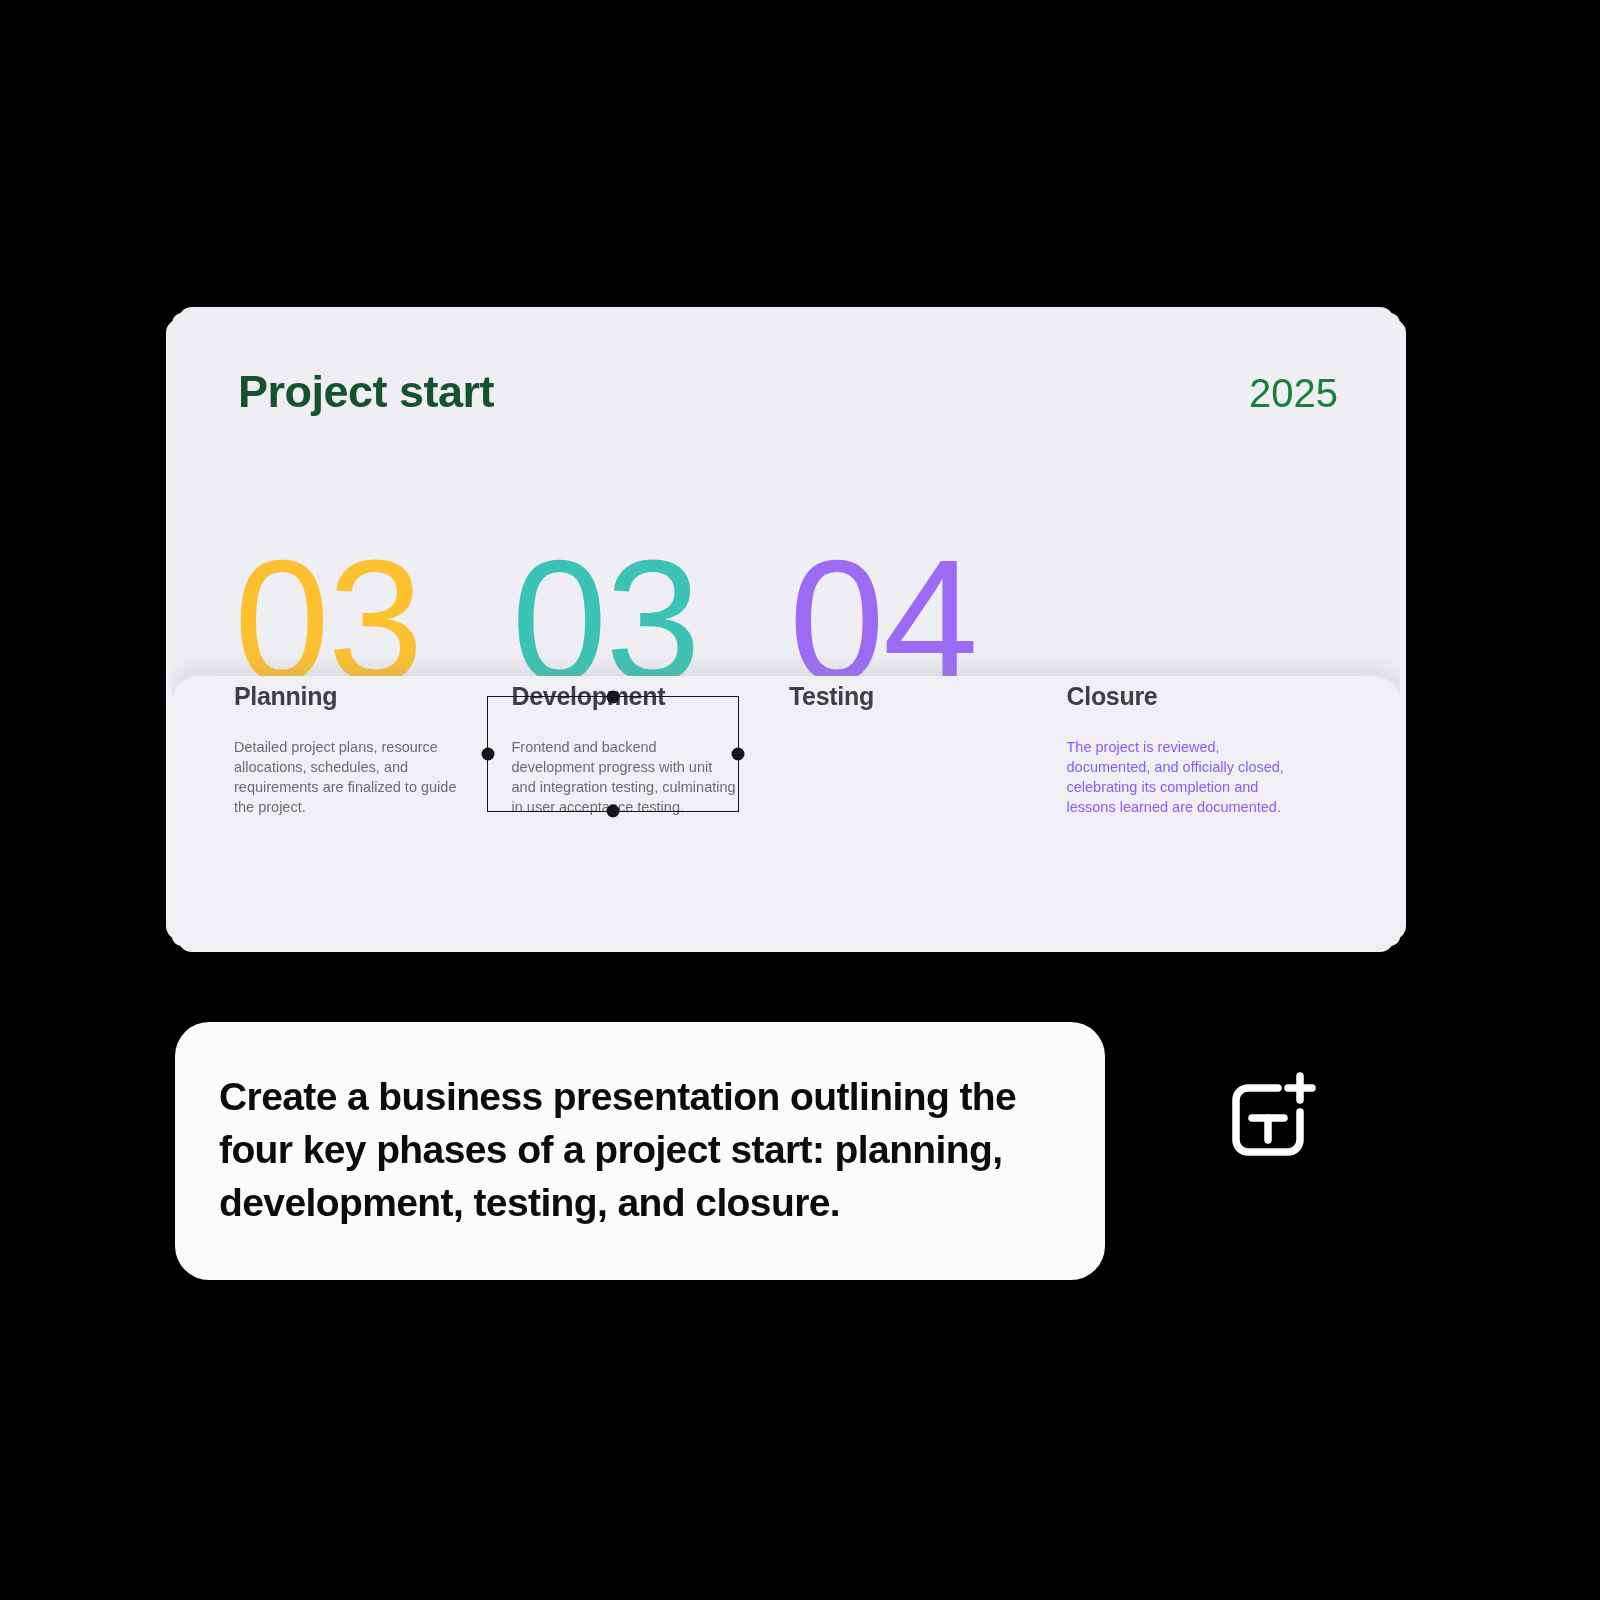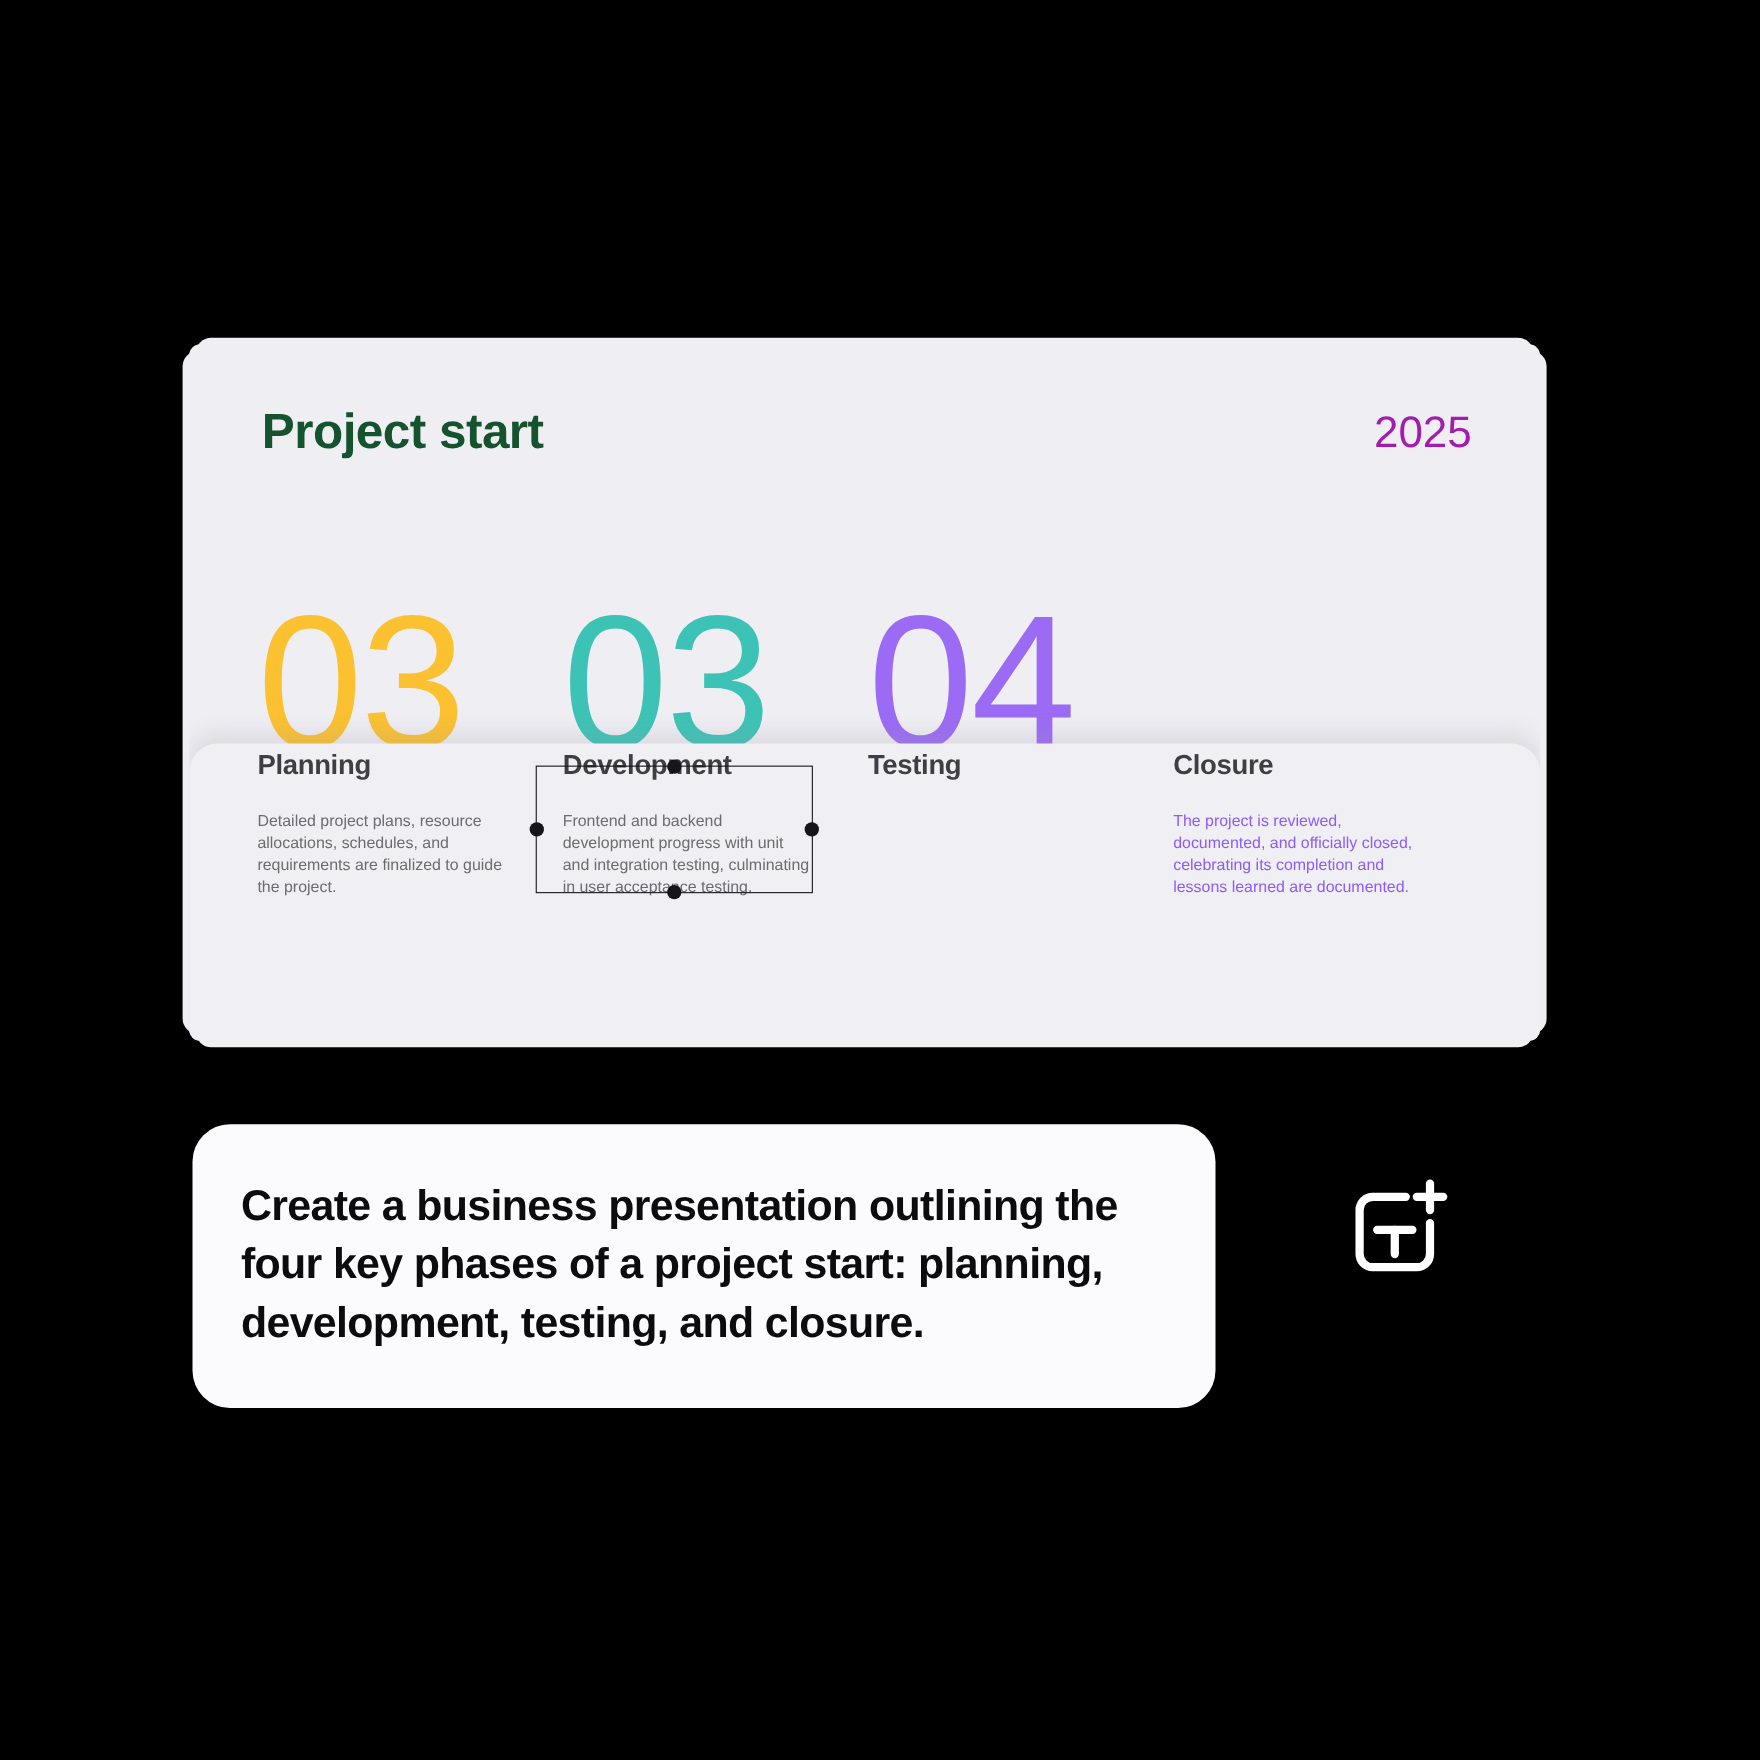--- a/index.html
+++ b/index.html
@@ -180,21 +180,21 @@
 <body style="background: rgb(0, 0, 0);">
 
 <div id="slide-stage">
   <div class="slide-ghost g1"></div>
   <div class="slide-ghost g2"></div>
 
   <div id="slide-card" style="background: rgb(239, 238, 243);">
 
     <div id="slide-title" style="color: #14532d;">Project start</div>
 
-    <div id="slide-year" style="color: #a21caf;">2025</div>
+    <div id="slide-year" style="color: #15803d;">2025</div>
 
     <div id="numerals">
       <div class="numeral" style="color: rgb(251, 193, 48);">03</div>
       <div class="numeral" style="color: rgb(61, 195, 181);">03</div>
       <div class="numeral" style="color: rgb(155, 107, 245);">04</div>
     </div>
 
     <div id="lower-panel">
       <div id="columns">
 

